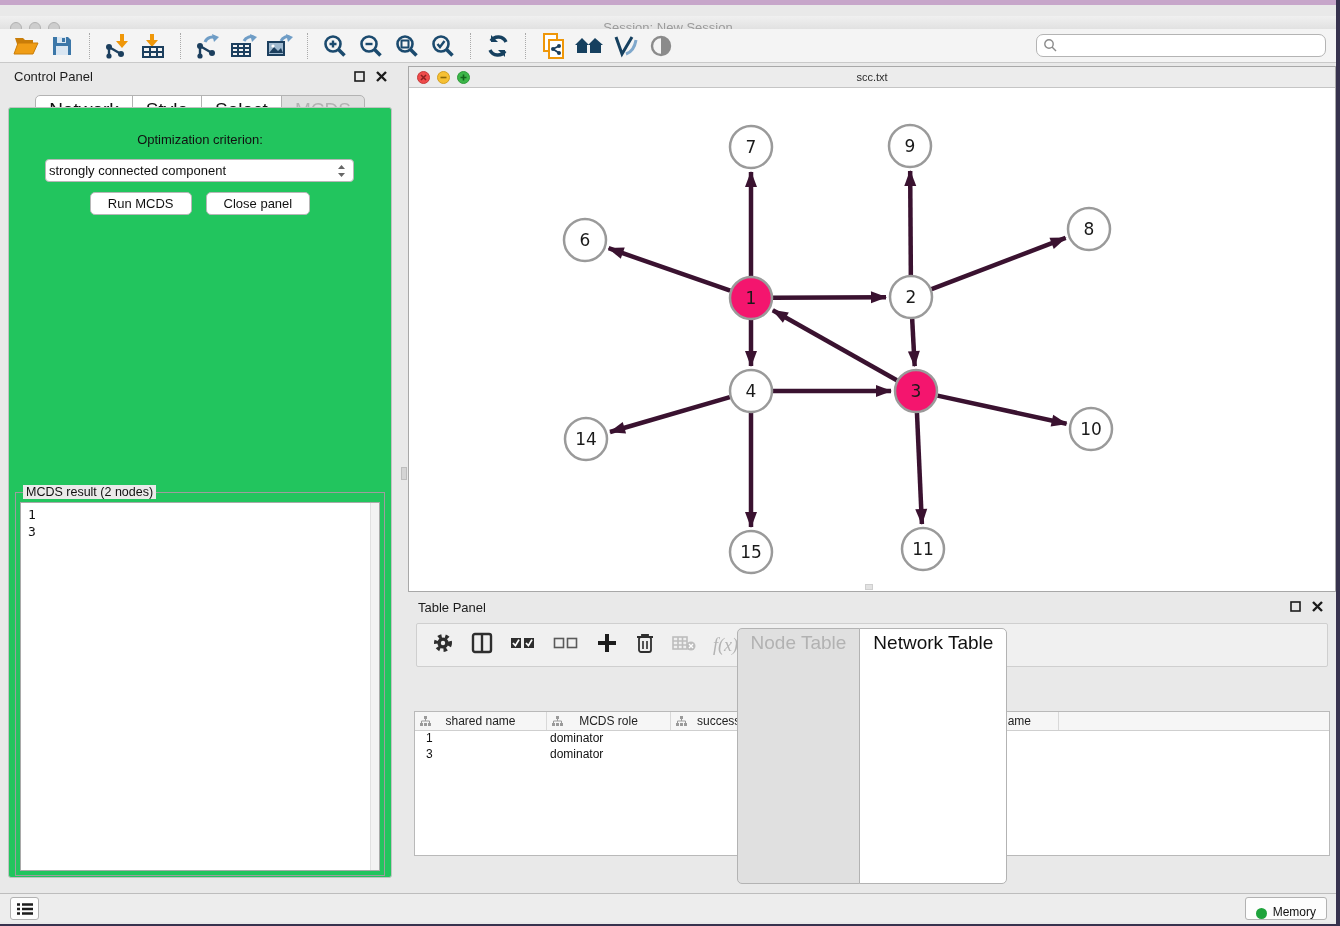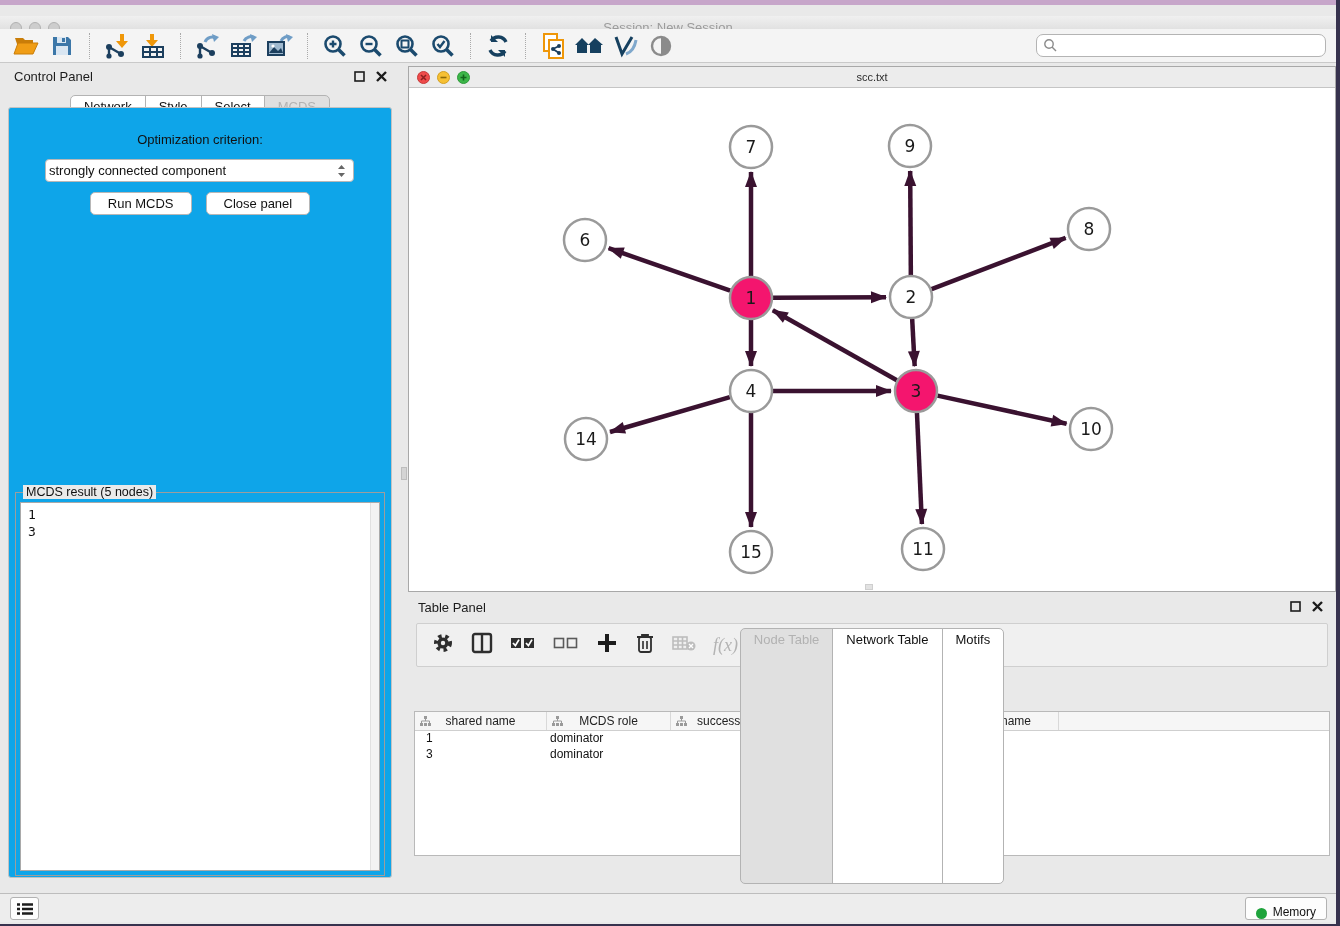--- a/index.html
+++ b/index.html
@@ -26,27 +26,27 @@
   
   .main { position:absolute; left:0; top:63px; right:0; bottom:31px; }
 
   
   .control-panel { position:absolute; left:0; top:0; width:400px; bottom:0; background:#e9e9e9; }
   .cp-head { position:absolute; left:0; top:3px; right:0; height:24px; }
   .cp-title { position:absolute; left:14px; top:3px; font-size:13px; color:#1c1c1c; }
   .panel-btns { position:absolute; right:12px; top:4px; display:flex; gap:9px; }
   .pbtn { width:13px; height:13px; display:flex; align-items:center; justify-content:center; }
   .seg-tabs { position:absolute; left:0; top:32px; right:0; display:flex; justify-content:center; }
-  .seg { padding:3px 13px; font-size:13px; background:#fff; border:1px solid #b3b3b3;
+  .seg { padding:3px 13px; font-size:19px; background:#fff; border:1px solid #b3b3b3;
     margin-left:-1px; color:#111; white-space:nowrap; }
   .seg:first-child { border-radius:5px 0 0 5px; margin-left:0; }
   .seg:last-child { border-radius:0 5px 5px 0; }
   .seg.active { background:#e0e0e0; color:#b2b2b2; }
   .cp-content { position:absolute; left:8px; right:8px; top:44px; bottom:15px;
-    background:#0ea5e9; border:1px solid #c2c2c2; border-radius:3px; }
+    background:#22c55e; border:1px solid #c2c2c2; border-radius:3px; }
   .opt-label { margin-top:24px; text-align:center; font-size:13px; color:#111; }
   .criterion { position:absolute; left:36px; right:37px; top:51px; height:23px; background:#fff;
     border:1px solid #b7b7b7; border-radius:4px; font-size:13px; line-height:21px;
     padding-left:3px; color:#111; }
   .stepper { position:absolute; right:6px; top:3px; }
   .btn-row { position:absolute; left:0; right:0; top:84px; display:flex; justify-content:center; gap:14px; }
   .btn { height:23px; padding:0 17px; background:#fff; border:1px solid #b7b7b7; border-radius:5px;
     font-size:13px; line-height:21px; color:#111; }
   .result-group { position:absolute; left:6px; right:6px; top:384px; bottom:1px; border:1px solid #9d9d9d; }
   .result-label { position:absolute; left:7px; top:-8px; background:#eaeaea; padding:0 3px;
@@ -300,21 +300,21 @@
                 <path d="M2 6l3.5-4L9 6z" fill="#666"></path>
                 <path d="M2 10l3.5 4L9 10z" fill="#666"></path>
               </svg>
           </span>
         </div>
         <div class="btn-row">
           <button class="btn">Run MCDS</button>
           <button class="btn">Close panel</button>
         </div>
         <div class="result-group">
-          <div class="result-label">MCDS result (5 nodes)</div>
+          <div class="result-label">MCDS result (2 nodes)</div>
           <div class="result-inner">
             <div class="result-lines" id="result-lines">
                 <div>1</div>
                 <div>3</div>
               </div>
             <div class="result-scroll"></div>
           </div>
         </div>
       </div>
     </div>
@@ -561,21 +561,20 @@
                 <div class="td" style="width: 143px; text-align: right; padding: 0px 19px 0px 0px;">3</div>
                 <div class="td" style="width: 160px; text-align: right; padding: 0px 9px 0px 0px;">2</div>
                 <div class="td" style="width: 85px; text-align: left; padding: 0px 0px 0px 11px;">3</div>
               </div>
             </div>
         </div>
 
         <div class="tp-tabs seg-tabs" id="tp-tabs" style="position:absolute;">
             <div class="seg active">Node Table</div>
             <div class="seg">Network Table</div>
-            <div class="seg">Motifs</div>
           </div>
       </div>
     </div>
   </div>
 
   <div class="statusbar">
     <div class="sb-btn">
       <svg width="16" height="14" viewBox="0 0 16 14">
           <g stroke="#1c1c1c" stroke-width="2.4">
             <path d="M0 2.5h3M5 2.5h11M0 7h3M5 7h11M0 11.5h3M5 11.5h11"></path>

